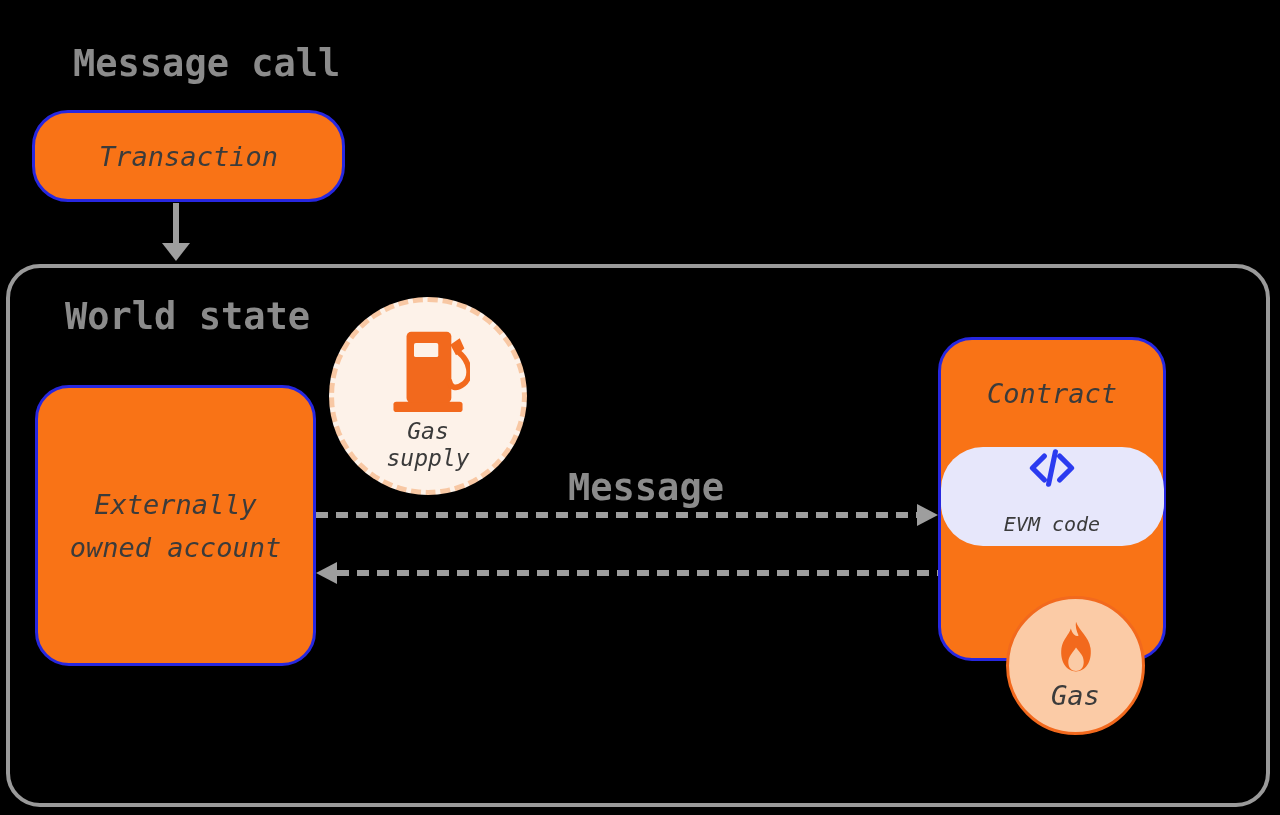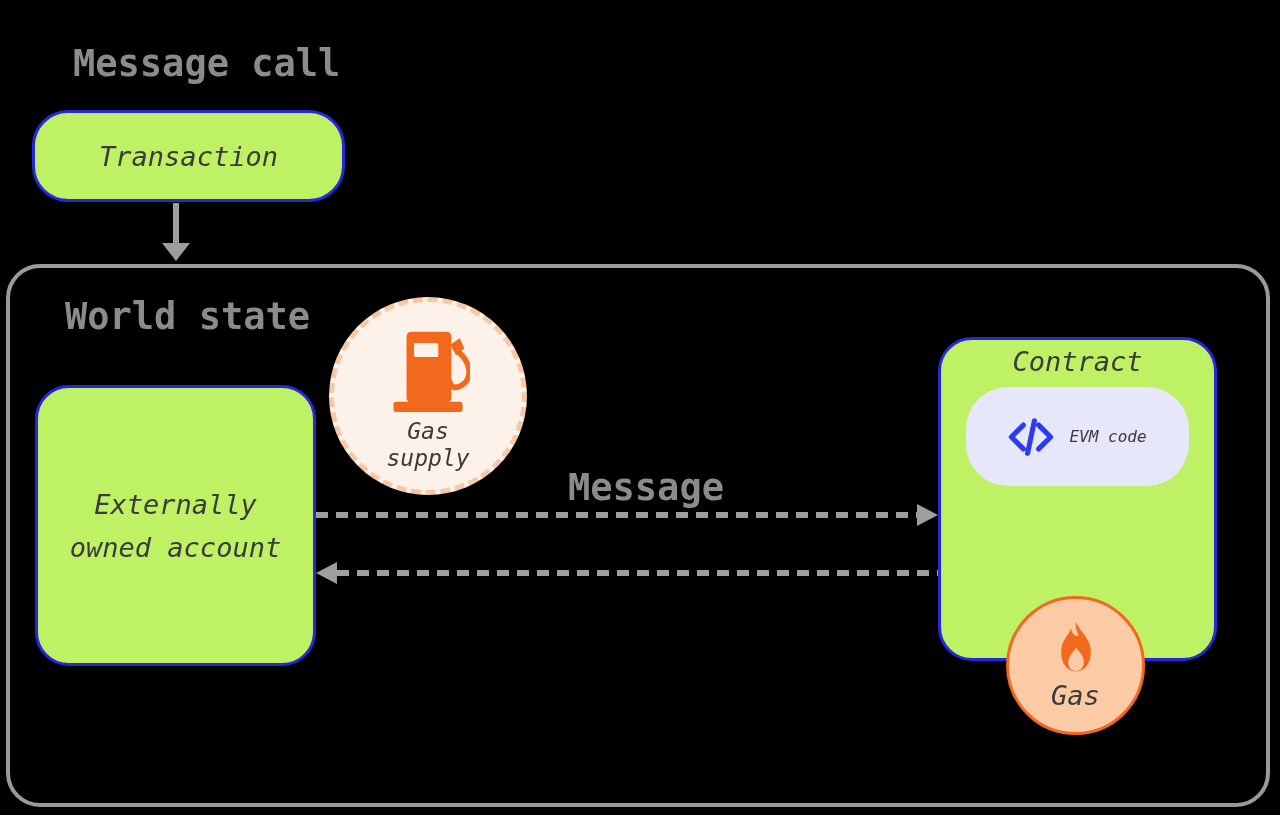--- a/index.html
+++ b/index.html
@@ -17,21 +17,21 @@
   }
   .heading {
     position: absolute;
     font-weight: bold;
     font-size: 37px;
     color: #8B8B8B;
     white-space: nowrap;
   }
   .node {
     position: absolute;
-    background: #bef264;
+    background: #f97316;
     border: 3px solid #2727E0;
     box-sizing: border-box;
     display: flex;
     flex-direction: column;
     align-items: center;
     justify-content: center;
     color: #3B3B3B;
     font-style: italic;
     font-size: 27px;
     line-height: 43px;
@@ -55,34 +55,36 @@
   .message-label { left: 568px; top: 466px; }
   .title-label { left: 73px; top: 42px; }
 
   .eoa-node {
     left: 35px; top: 385px;
     width: 281px; height: 281px;
     border-radius: 34px;
   }
   .contract-node {
     left: 938px; top: 337px;
-    width: 279px; height: 324px;
+    width: 228px; height: 324px;
     border-radius: 34px;
     justify-content: flex-start;
+    padding-top: 32px;
   }
   .evm-pill {
-    margin-top: 4px;
+    margin-top: 32px;
     width: 223px; height: 99px;
     background: #E7E7FB;
     border-radius: 42px;
     display: flex;
+    flex-direction: column;
     align-items: center;
     justify-content: center;
     gap: 15px;
-    font-size: 16px;
+    font-size: 20px;
     font-style: italic;
     color: #3B3B3B;
   }
   .dashed-circle {
     position: absolute;
     width: 188px; height: 188px;
     background: #FDF2E9;
     border: 5px dashed #F8C8A4;
     border-radius: 50%;
     box-sizing: content-box;

